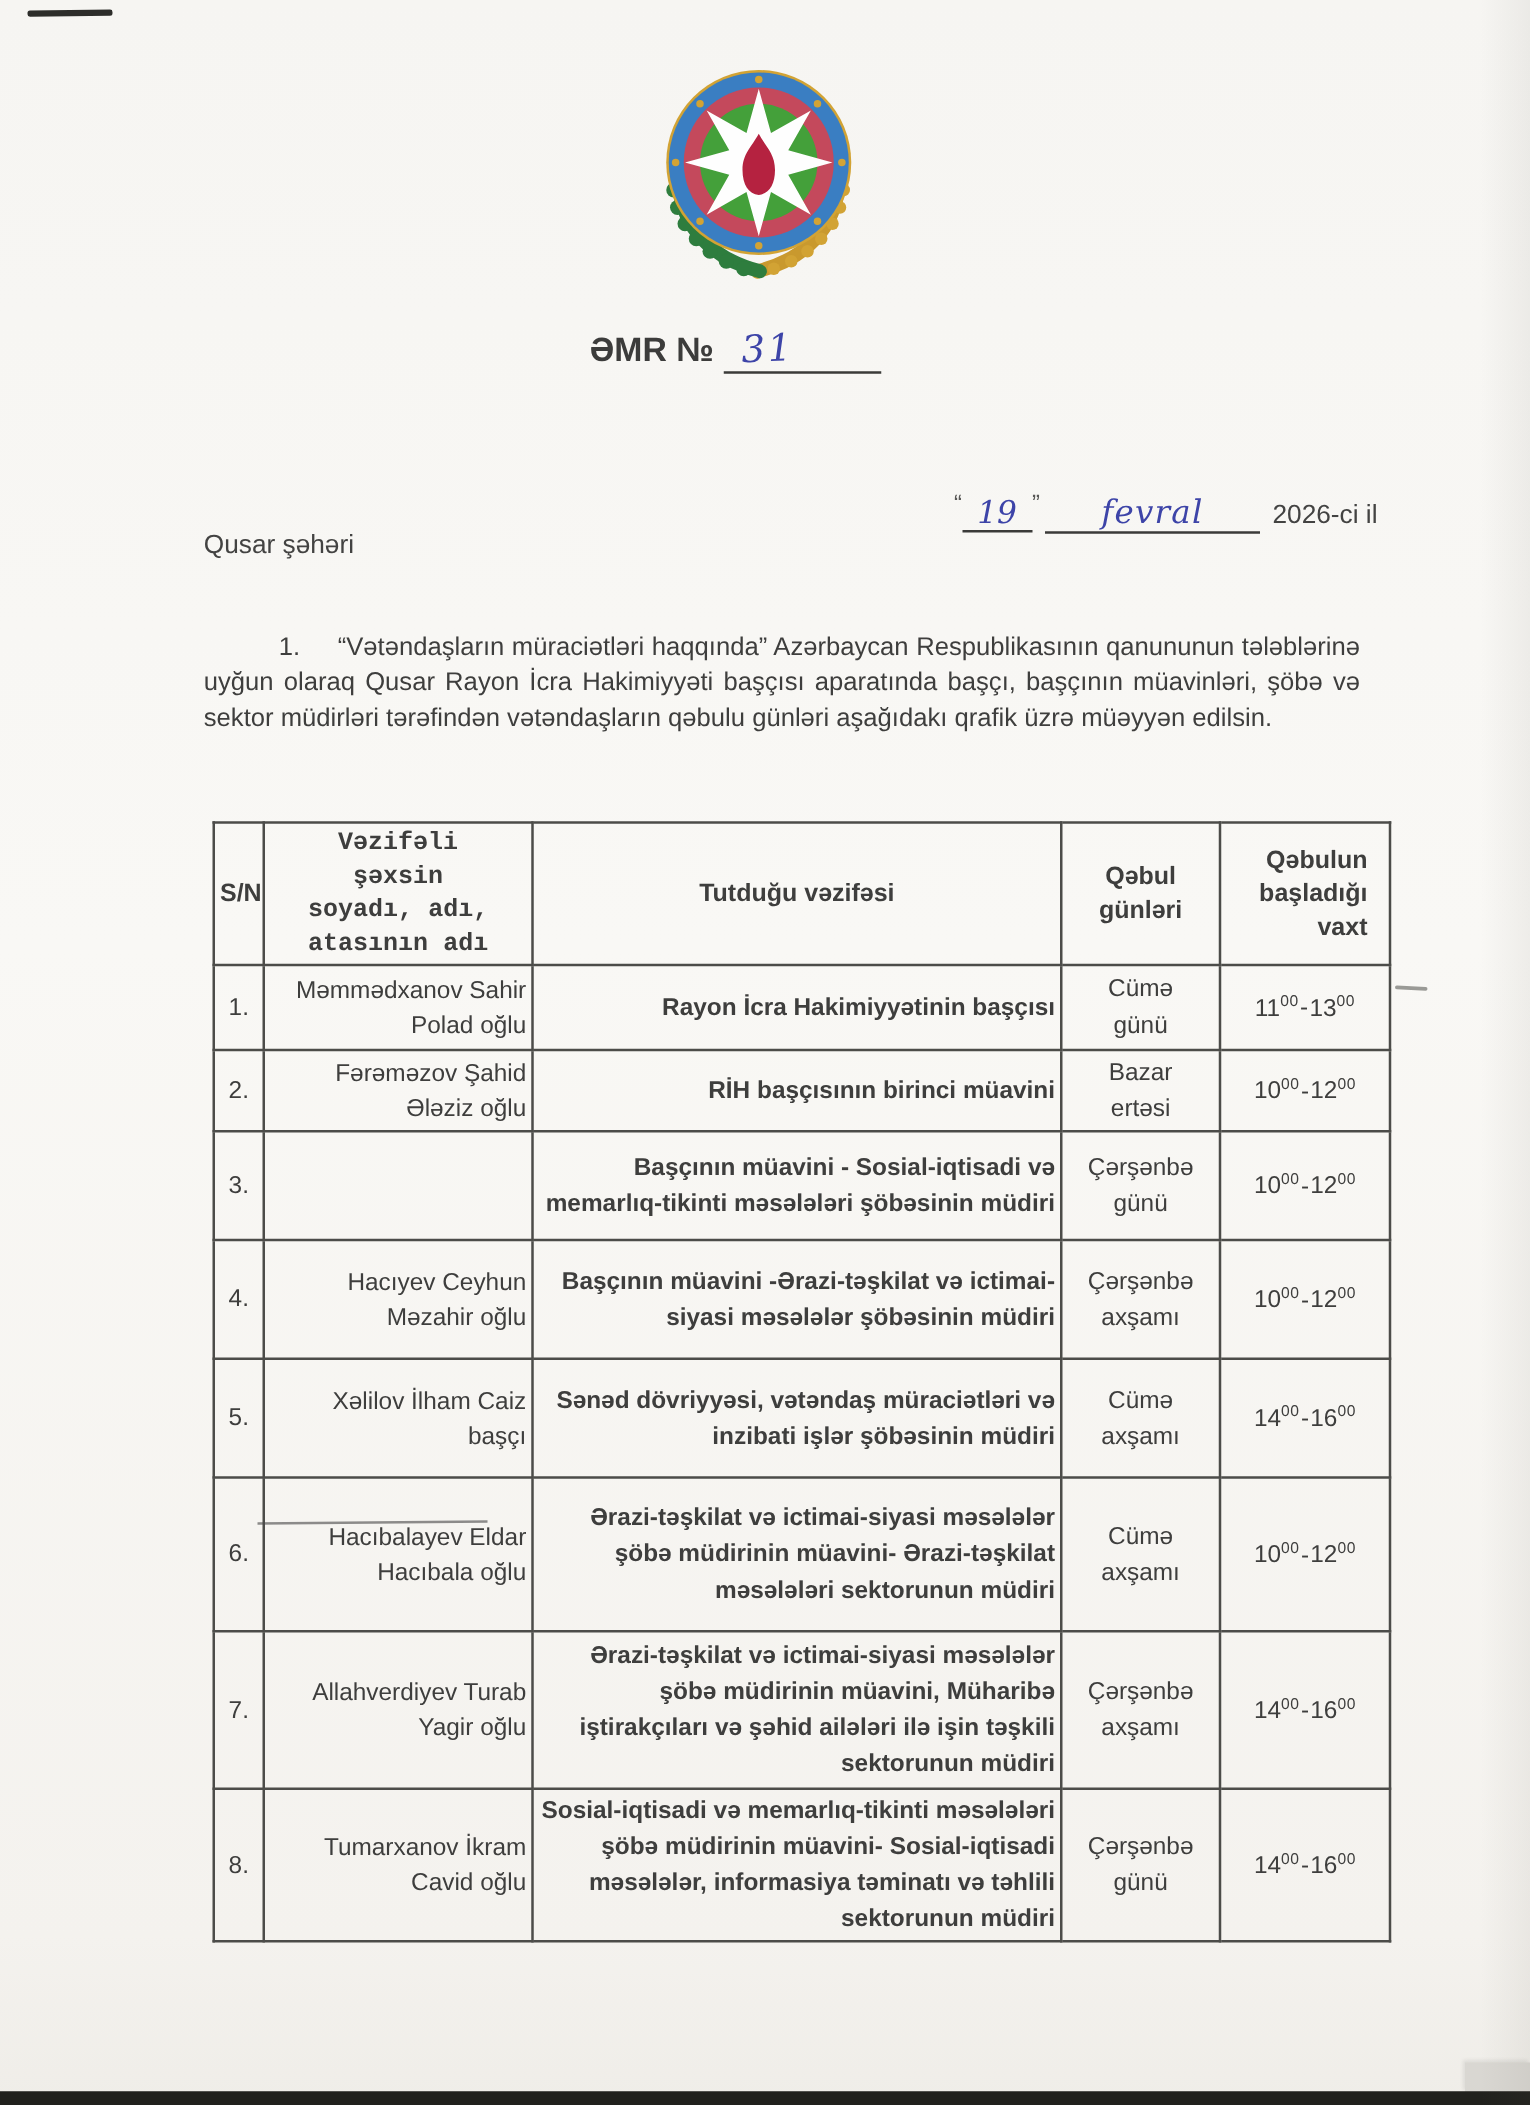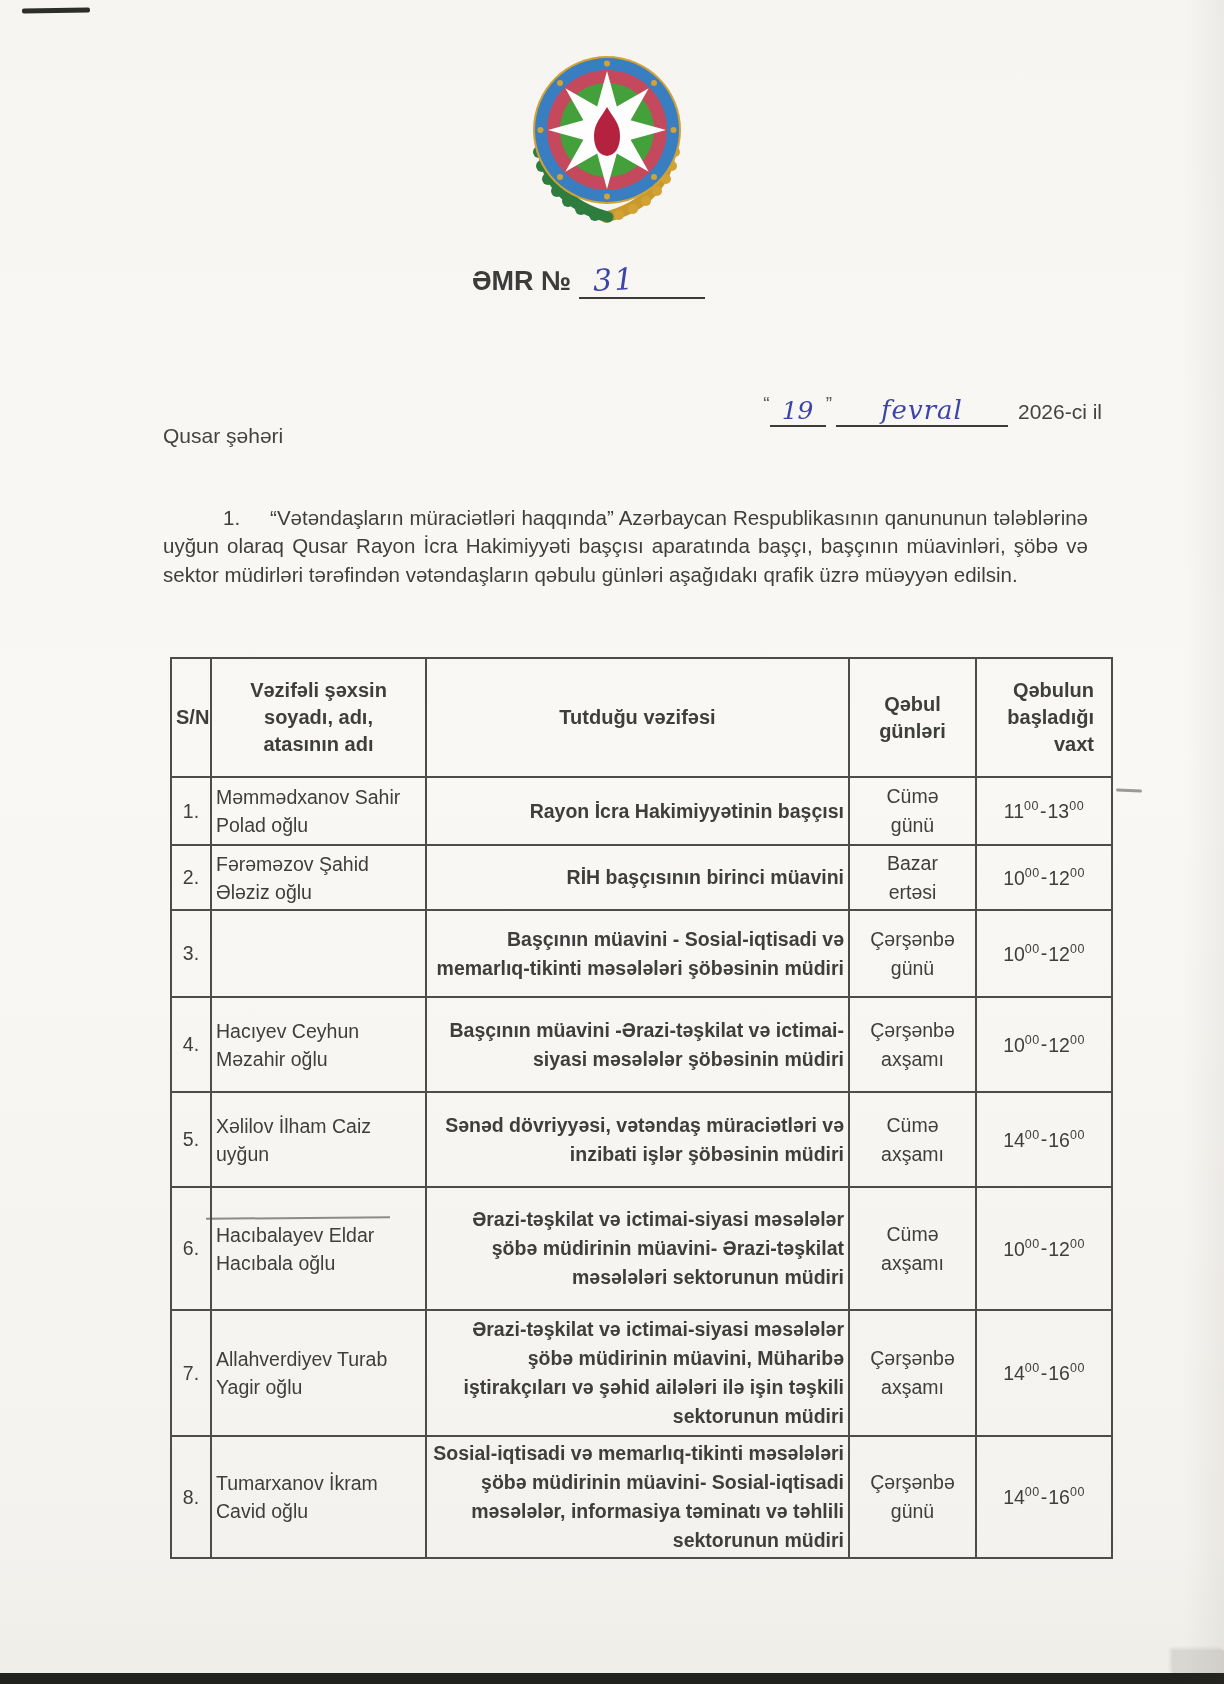--- a/index.html
+++ b/index.html
@@ -44,25 +44,25 @@
   .year{margin-left:10px;}
 
   .para{position:absolute;left:163px;top:483px;width:925px;font-size:20.5px;line-height:28.8px;
         text-align:justify;text-indent:60px;color:#3e3e3d;}
   .para-num{margin-right:30px;}
 
   table.sched{position:absolute;left:170px;top:657px;width:941px;border-collapse:collapse;table-layout:fixed;
         font-size:19.5px;color:#3e3e3d;}
   table.sched td,table.sched th{border:2px solid #4c4c49;vertical-align:middle;padding:2px 4px;}
   thead th{font-weight:bold;font-size:20px;line-height:27px;text-align:center;padding:6px 2px;}
-  .hdr-name-inner{display:block;width:168px;margin:16px auto;}
+  .hdr-name-inner{display:block;width:168px;margin:0 auto;font-family:Liberation Mono, monospace;}
   .hdr-days-inner{display:block;width:82px;margin:10px auto;}
   .hdr-time-inner{display:block;width:100px;margin:0 auto;text-align:right;}
   .c-num{text-align:center;}
-  .c-name{text-align:left;padding-left:11px;line-height:28px;}
+  .c-name{text-align:right;padding-left:11px;line-height:28px;}
   .c-pos{text-align:right;padding-left:13px;line-height:29px;font-weight:bold;}
   .c-days{text-align:center;line-height:29px;}
   .day-wrap{display:block;width:88px;margin:0 auto;}
   .c-time{text-align:center;white-space:nowrap;}
   .sup{font-size:12.5px;vertical-align:super;letter-spacing:0.5px;}
   .dash{margin:0 1px;}
   tbody tr:nth-child(1){height:68px;}
   tbody tr:nth-child(2){height:65px;}
   tbody tr:nth-child(3){height:87px;}
   tbody tr:nth-child(4){height:95px;}
@@ -203,21 +203,21 @@
         <td class="c-num">4.</td>
         <td class="c-name">Hacıyev Ceyhun Məzahir oğlu</td>
         <td class="c-pos">Başçının müavini -Ərazi-təşkilat və ictimai-siyasi məsələlər şöbəsinin müdiri</td>
         <td class="c-days">
             <span class="day-wrap">Çərşənbə axşamı</span>
           </td>
         <td class="c-time"><span>10</span><sup class="sup">00</sup><span class="dash">-</span><span>12</span><sup class="sup">00</sup></td>
       </tr>
       <tr>
         <td class="c-num">5.</td>
-        <td class="c-name">Xəlilov İlham Caiz uyğun</td>
+        <td class="c-name">Xəlilov İlham Caiz başçı</td>
         <td class="c-pos">Sənəd dövriyyəsi, vətəndaş müraciətləri və inzibati işlər şöbəsinin müdiri</td>
         <td class="c-days">
             <span class="day-wrap">Cümə axşamı</span>
           </td>
         <td class="c-time"><span>14</span><sup class="sup">00</sup><span class="dash">-</span><span>16</span><sup class="sup">00</sup></td>
       </tr>
       <tr>
         <td class="c-num">6.</td>
         <td class="c-name">Hacıbalayev Eldar Hacıbala oğlu</td>
         <td class="c-pos">Ərazi-təşkilat və ictimai-siyasi məsələlər şöbə müdirinin müavini- Ərazi-təşkilat məsələləri sektorunun müdiri</td>

